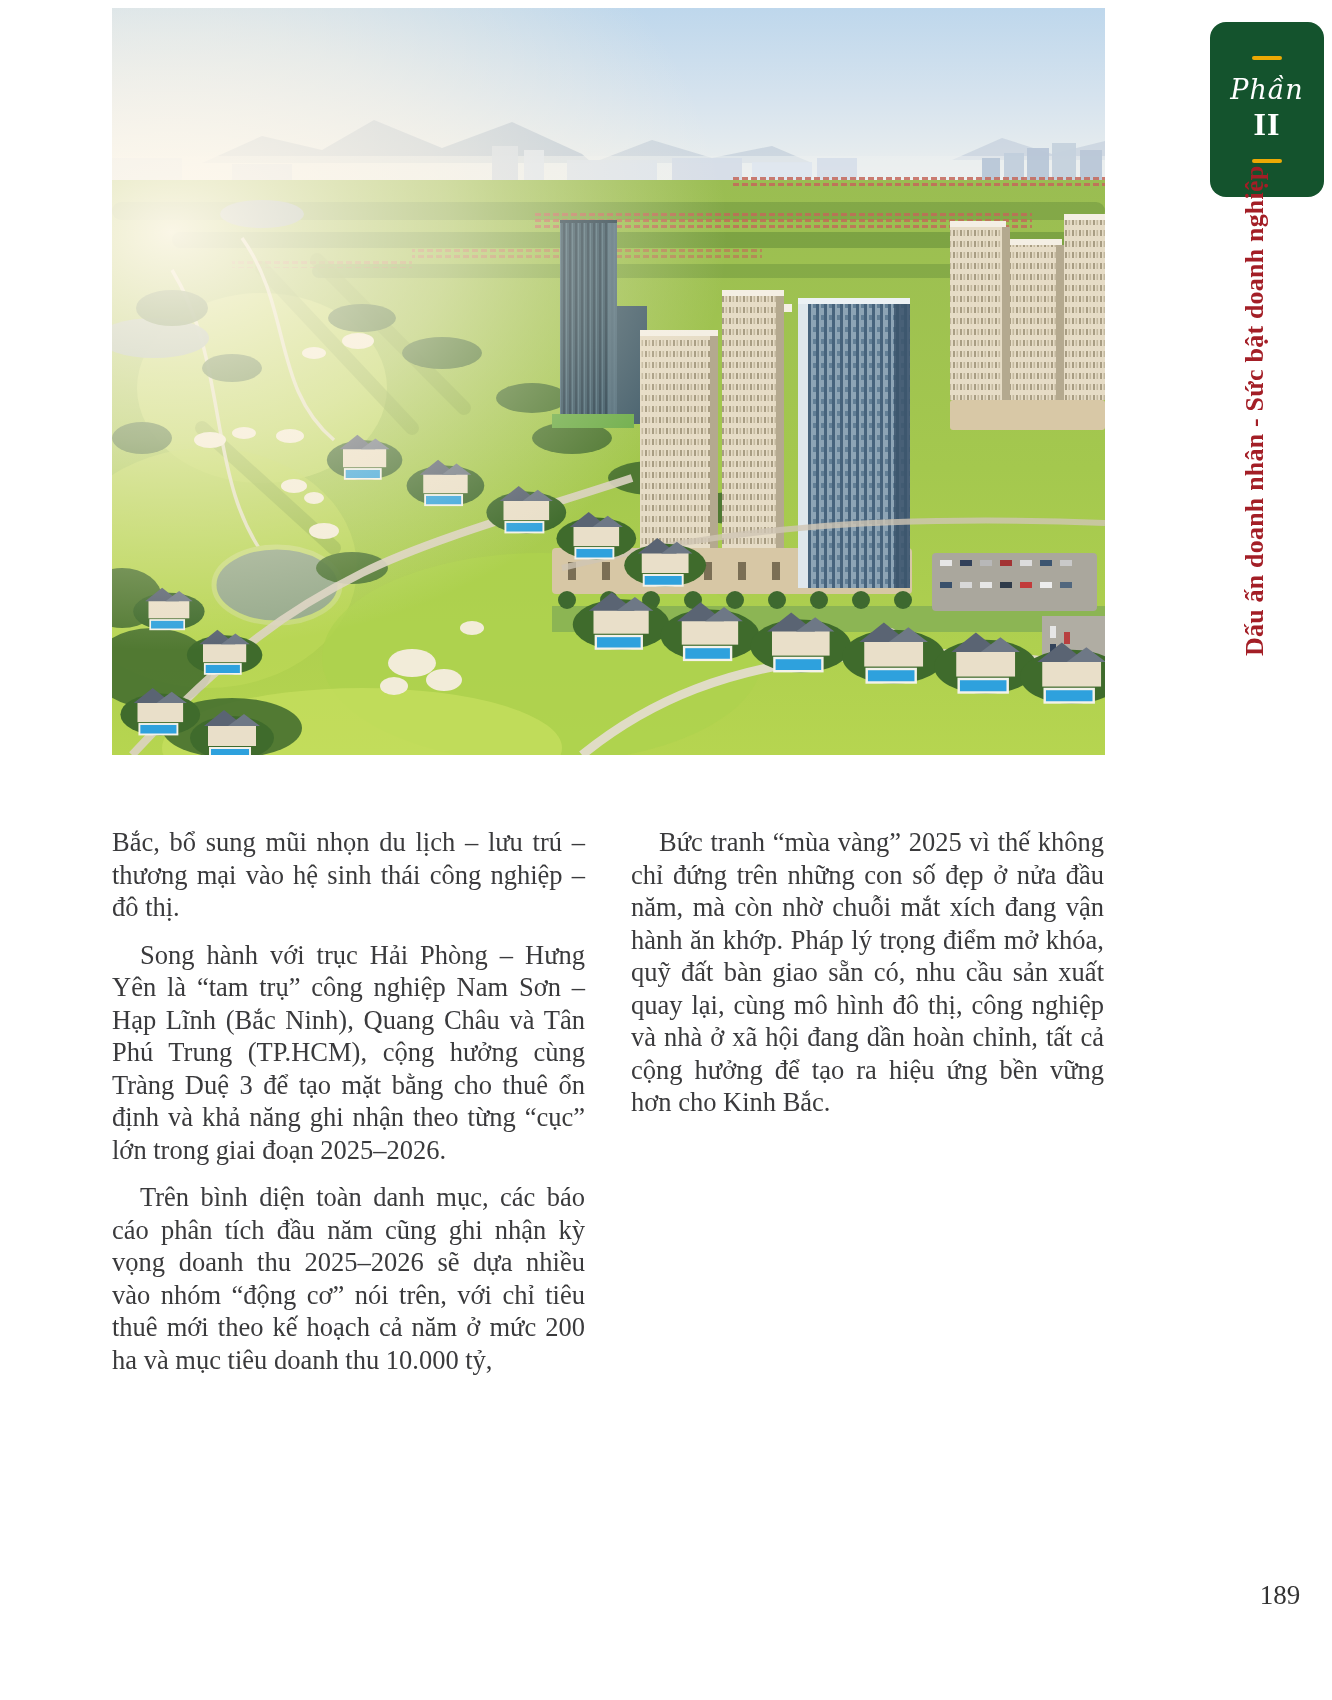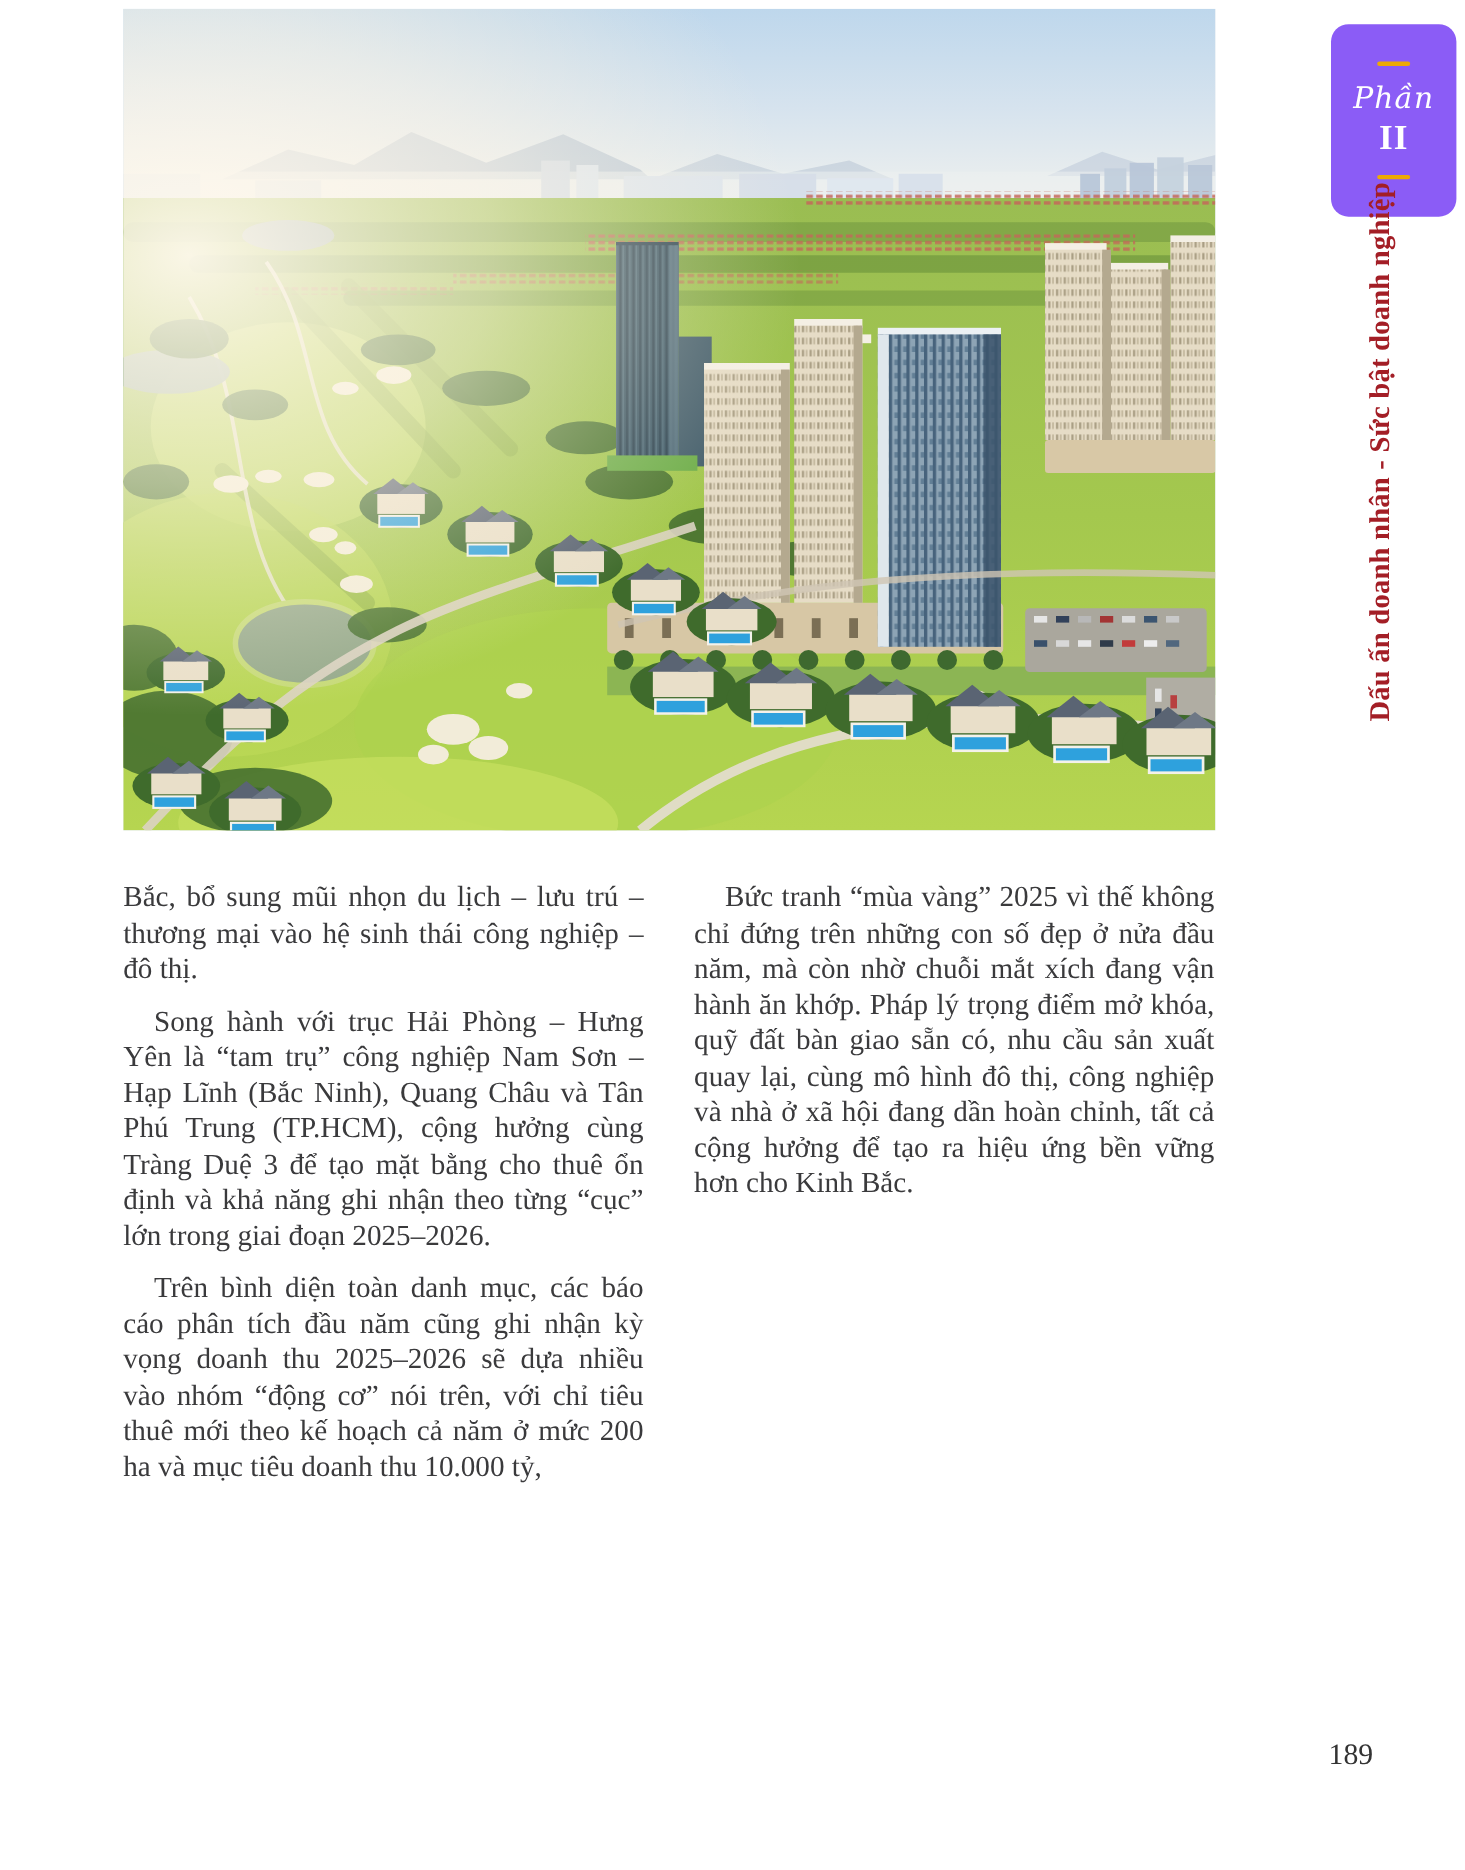--- a/index.html
+++ b/index.html
@@ -8,21 +8,21 @@
     font-family:"Liberation Serif", serif;overflow:hidden;
   }
   figure.photo{
     position:absolute;left:112px;top:8px;width:993px;height:747px;margin:0;
     overflow:hidden;background:#e8eef2;
   }
   figure.photo svg{display:block;width:100%;height:100%;}
 
   .section-tab{
     position:absolute;left:1210px;top:22px;width:114px;height:175px;
-    background:#8b5cf6;border-radius:16px;
+    background:#14532d;border-radius:16px;
     display:flex;flex-direction:column;align-items:center;justify-content:center;
     color:#ffffff;
   }
   .tab-rule{width:30px;height:4px;background:#eda904;border-radius:2px;}
   .tab-part{
     font-family:"DejaVu Serif", serif;font-style:italic;font-size:27px;
     line-height:1.05;margin-top:16px;letter-spacing:1px;
   }
   .tab-num{font-size:32px;font-weight:bold;letter-spacing:1px;margin:1px 0 16px;}
 
@@ -31,26 +31,26 @@
     transform:rotate(-90deg);transform-origin:center;
     font-weight:bold;font-size:26px;letter-spacing:.2px;color:#a31e26;
     text-align:center;white-space:nowrap;
   }
 
   .article{
     position:absolute;left:112px;top:799px;width:993px;
     display:flex;gap:46px;
     color:#3a3a3c;font-size:26.5px;line-height:32.5px;text-align:justify;
   }
-  .article .col{width:473px;}
+  .article .col{width:473px;margin-top:27px;}
   .article p{margin:0 0 15px 0;}
   .article p.ind{text-indent:28px;}
 
   .page-number{
-    position:absolute;left:1196px;top:1580px;width:64px;text-align:center;
+    position:absolute;left:1248px;top:1580px;width:64px;text-align:center;
     font-size:27px;color:#333333;
   }
 </style>
 </head>
 <body>
 
 <figure class="photo">
   <svg viewBox="0 0 993 747" preserveAspectRatio="none" aria-hidden="true">
     <defs>
       <linearGradient id="sky" x1="0" y1="0" x2="0" y2="1">

